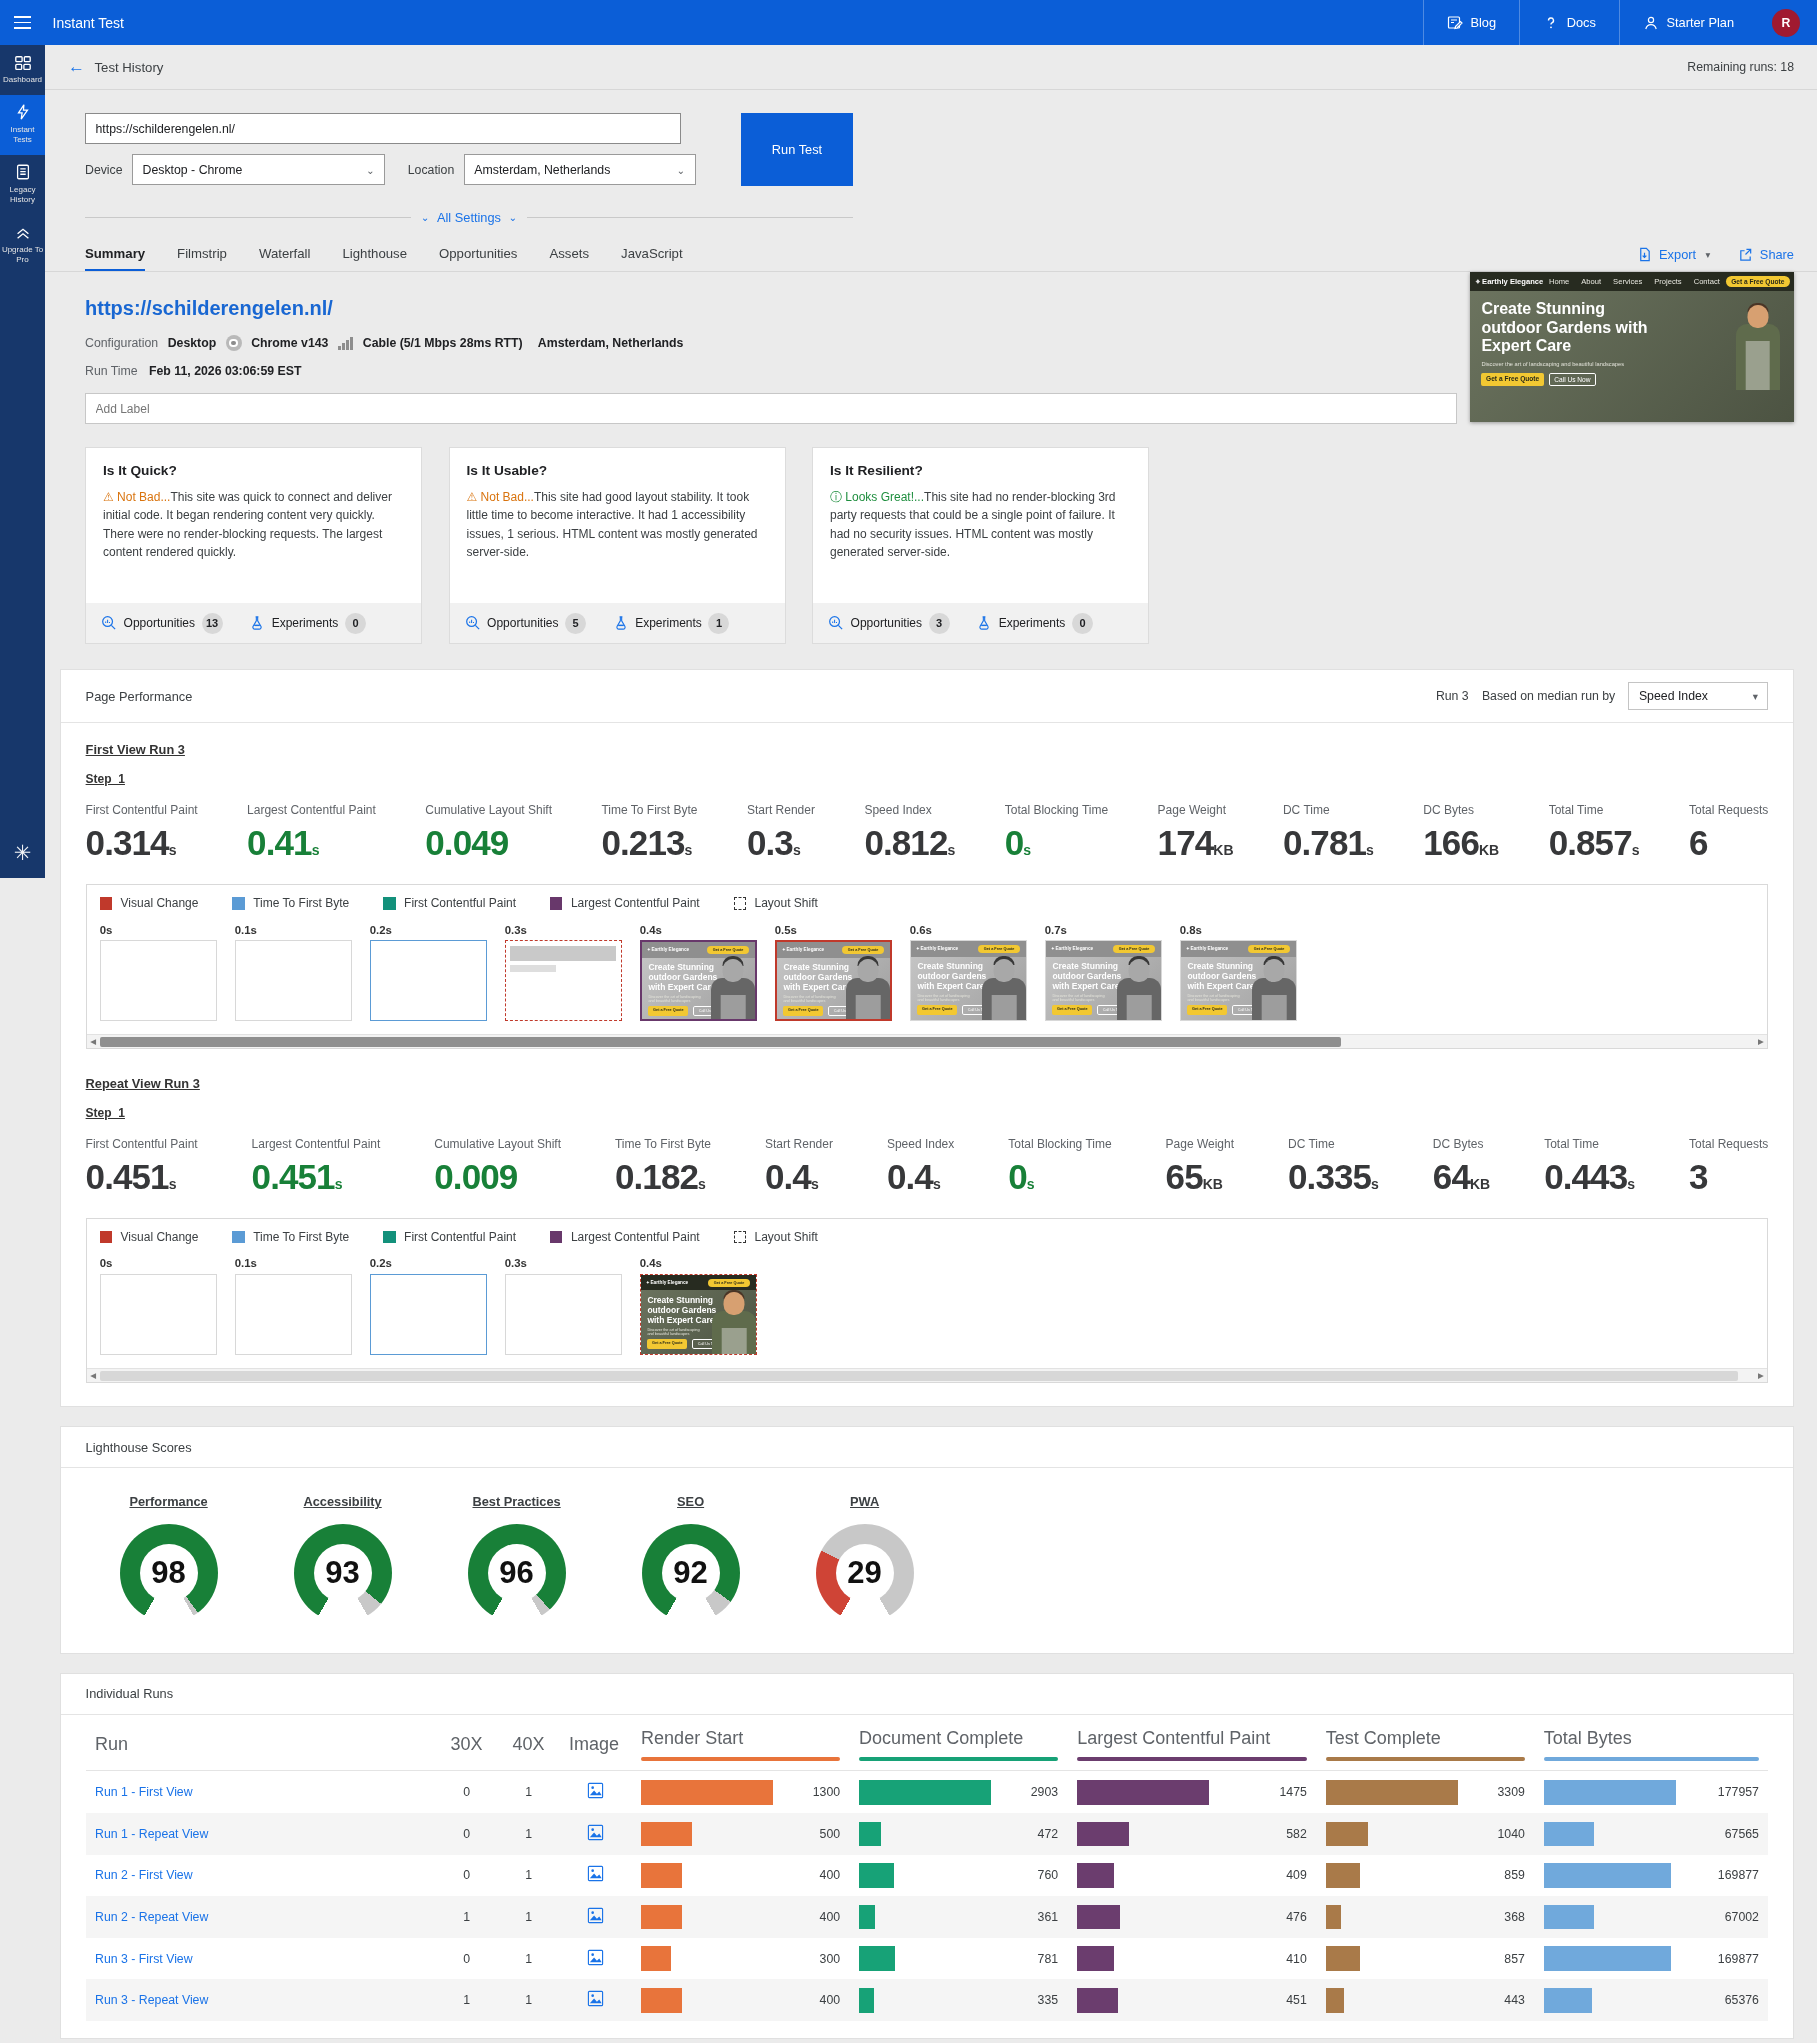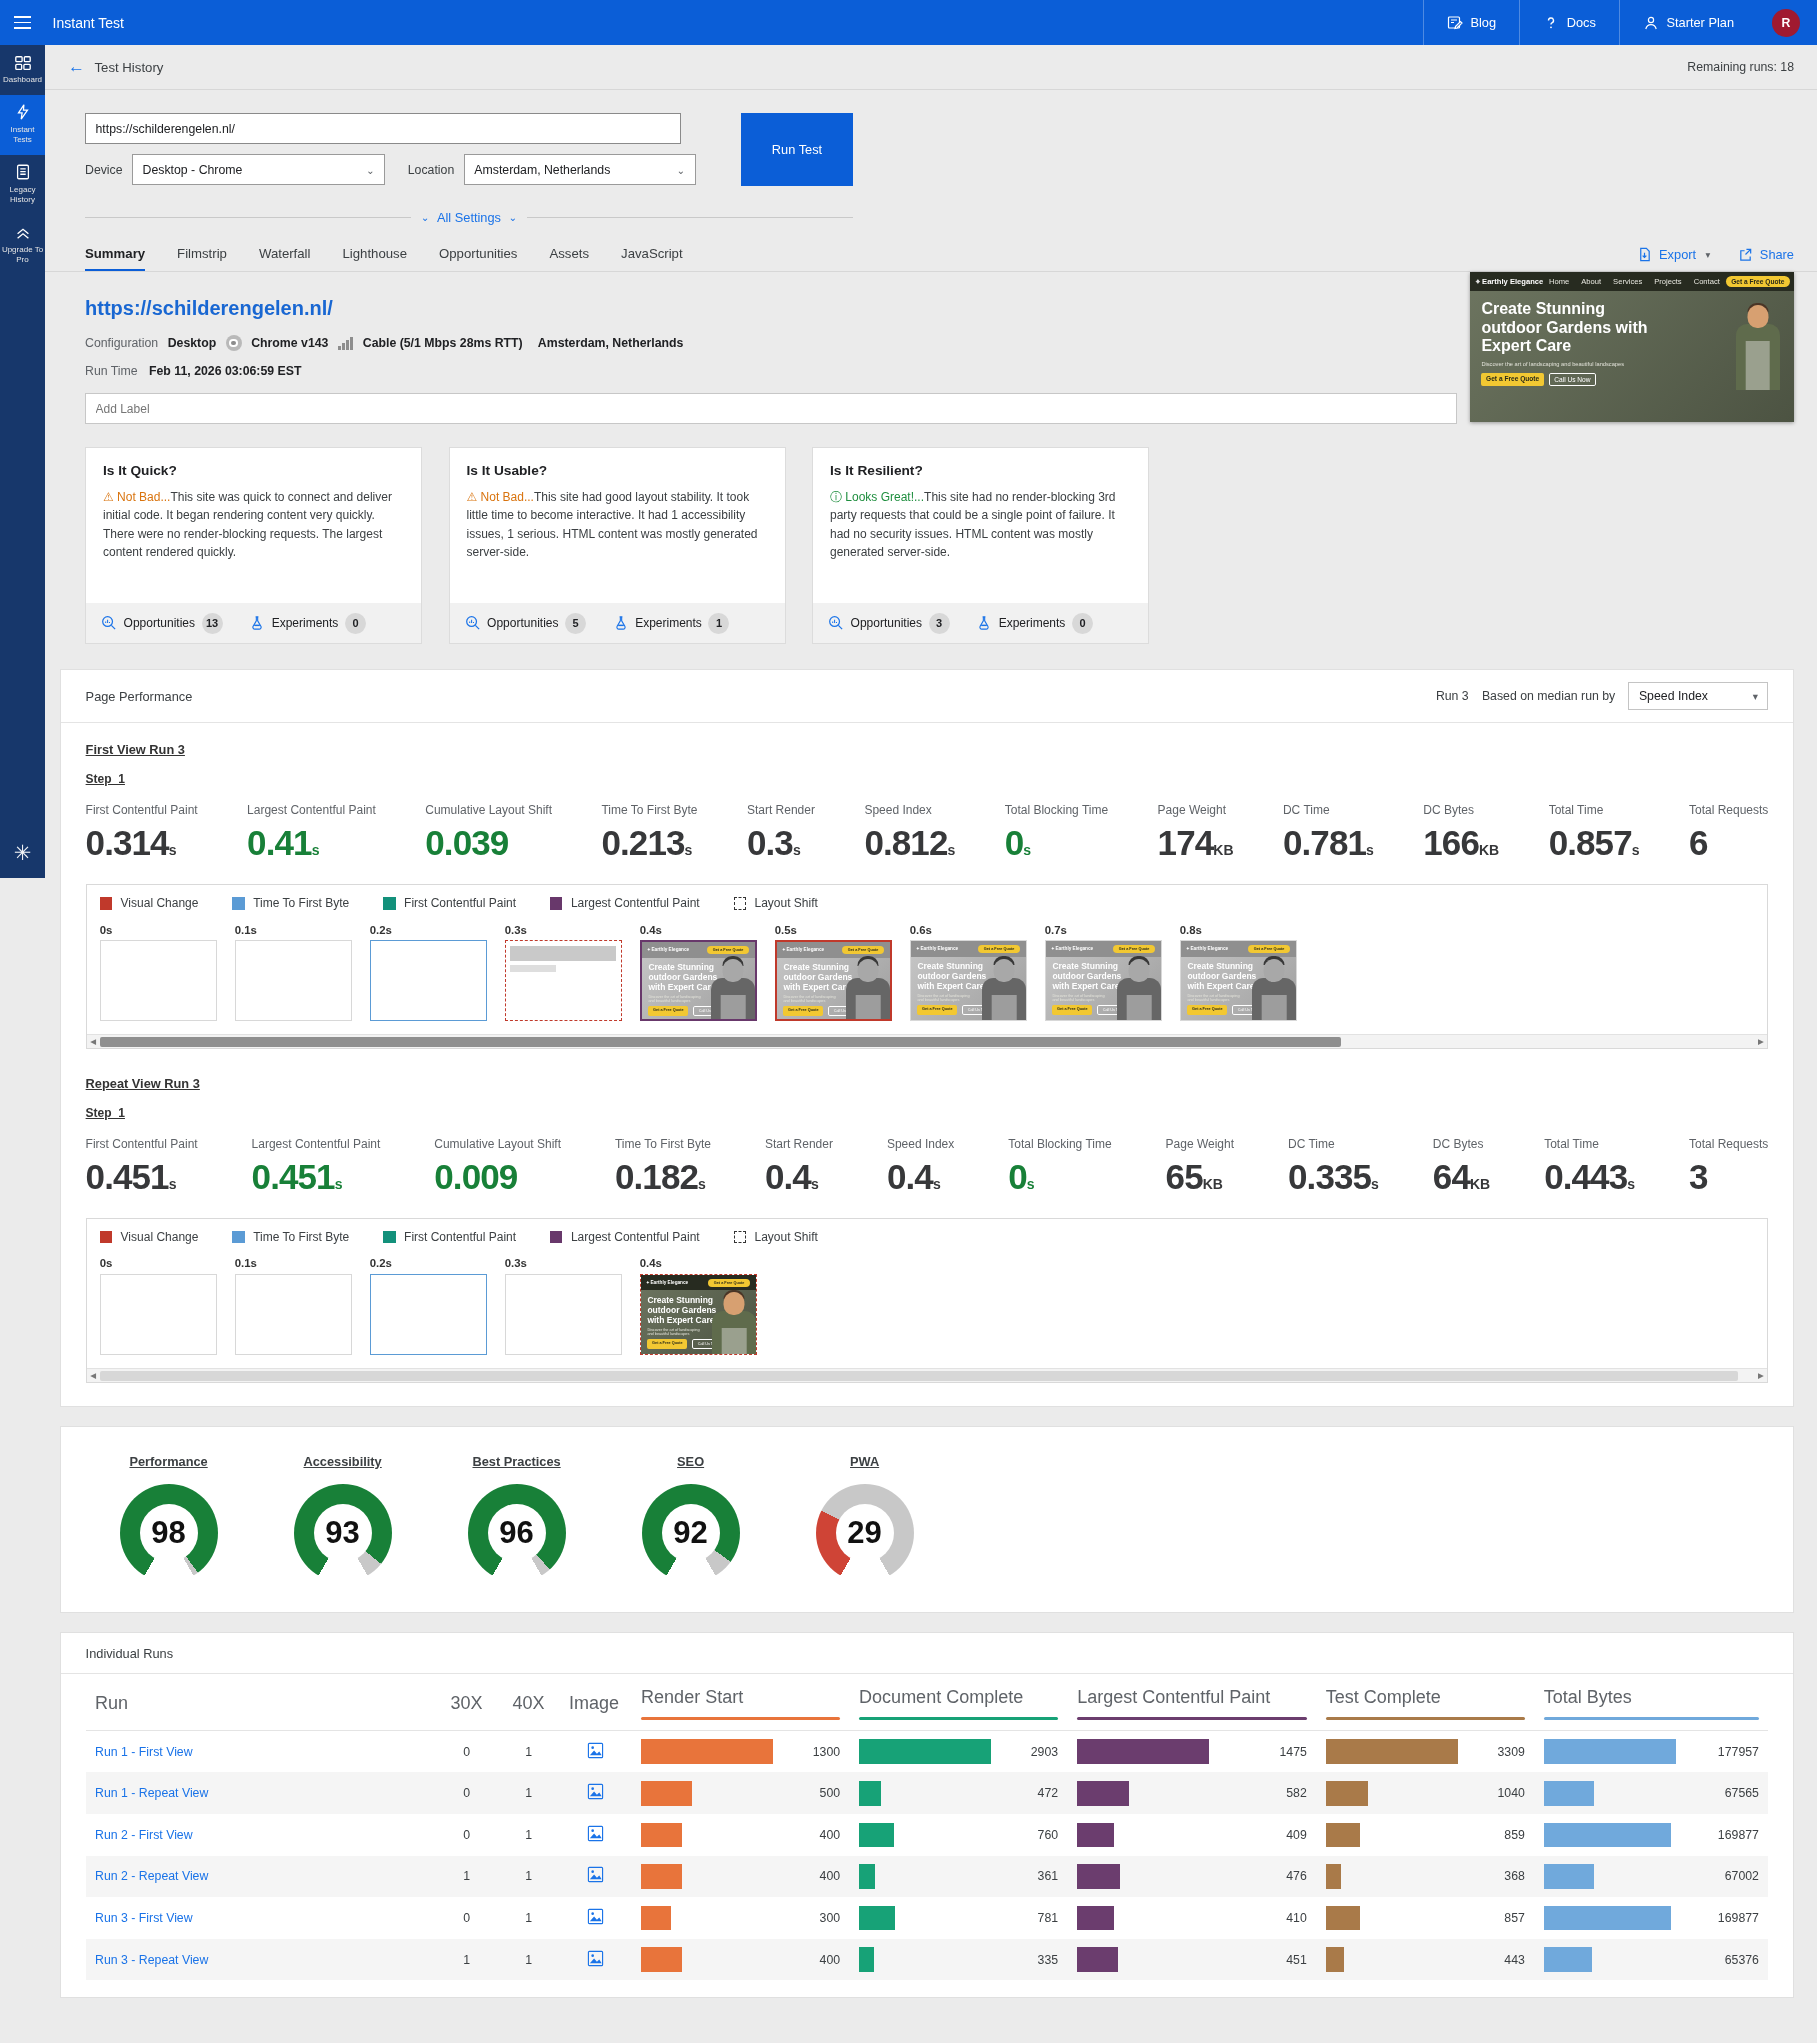--- a/index.html
+++ b/index.html
@@ -434,21 +434,21 @@
           <div class="metric">
             <div class="mlabel">First Contentful Paint</div>
             <div class="mval">0.314<span class="munit">s</span></div>
           </div>
           <div class="metric">
             <div class="mlabel">Largest Contentful Paint</div>
             <div class="mval green">0.41<span class="munit">s</span></div>
           </div>
           <div class="metric">
             <div class="mlabel">Cumulative Layout Shift</div>
-            <div class="mval green">0.039</div>
+            <div class="mval green">0.049</div>
           </div>
           <div class="metric">
             <div class="mlabel">Time To First Byte</div>
             <div class="mval">0.213<span class="munit">s</span></div>
           </div>
           <div class="metric">
             <div class="mlabel">Start Render</div>
             <div class="mval">0.3<span class="munit">s</span></div>
           </div>
           <div class="metric">
@@ -771,20 +771,23 @@
             <span class="sb-arrow">◀</span>
             <span class="sb-track">
               <span class="sb-thumb light" style="width: 99%;"></span>
             </span>
             <span class="sb-arrow">▶</span>
           </div>
         </div></div>
   </div>
 
   <div class="card">
+    <div class="card-head">
+        <span>Lighthouse Scores</span>
+      </div>
     <div class="card-body">
       <div class="gauges" id="gauges">
           <div class="gauge-wrap">
             <div class="glabel">Performance</div>
             <div class="gauge" style="background: conic-gradient(from 210deg, rgb(24, 128, 56) 0deg, rgb(24, 128, 56) 294deg, rgb(200, 200, 200) 294deg, rgb(200, 200, 200) 300deg, rgb(255, 255, 255) 300deg, rgb(255, 255, 255) 360deg);">
               <div class="gnum">98</div>
             </div>
           </div>
           <div class="gauge-wrap">
             <div class="glabel">Accessibility</div>

